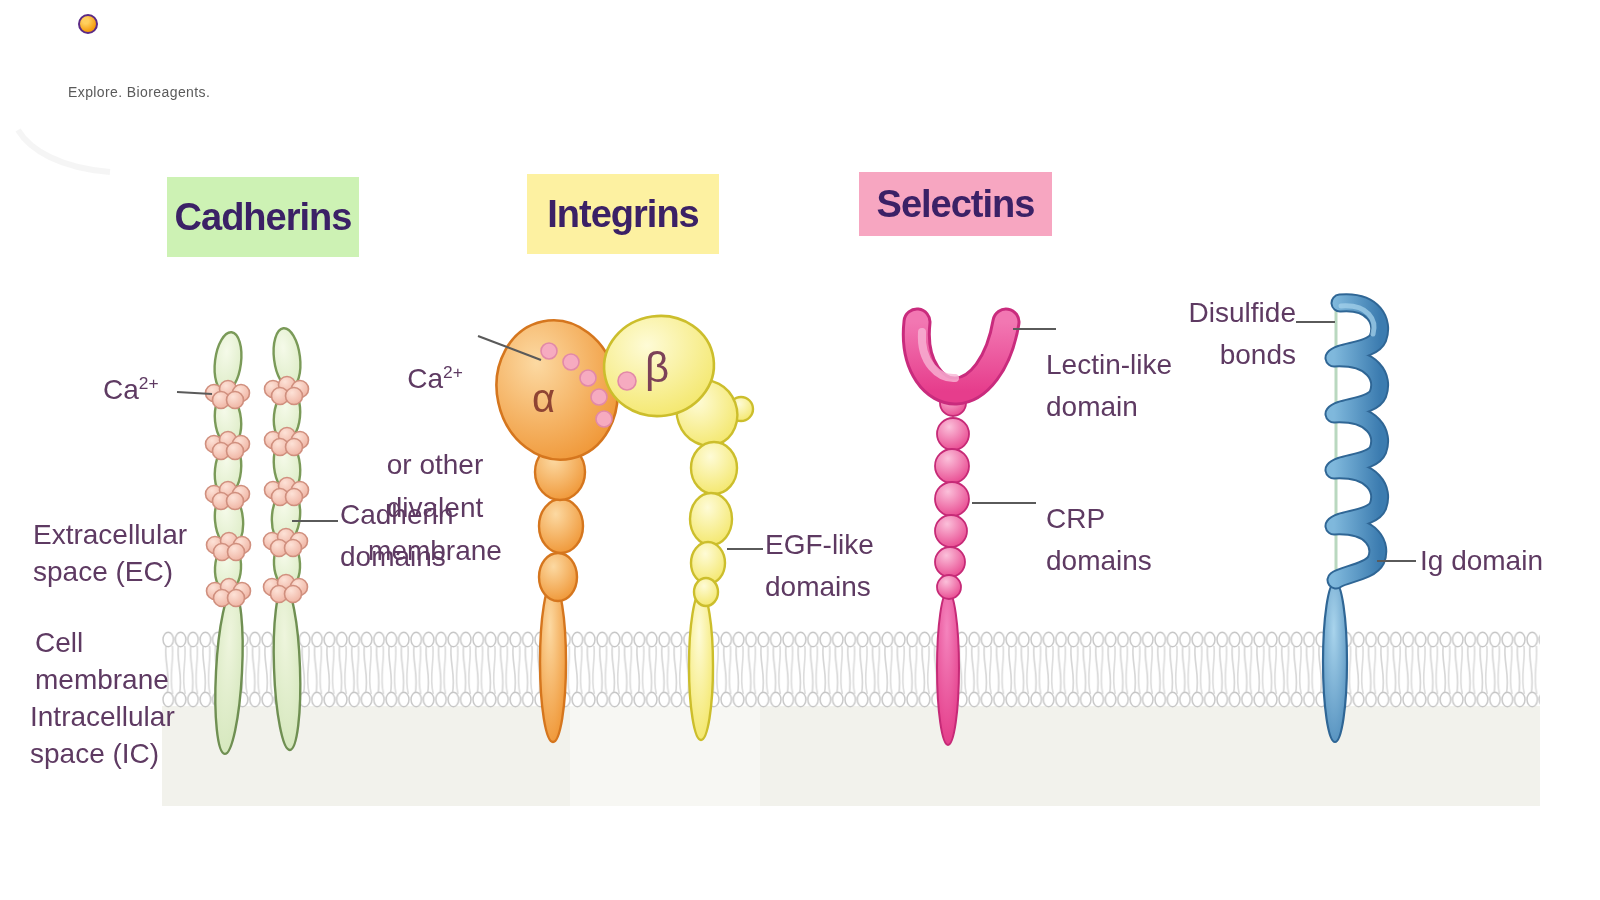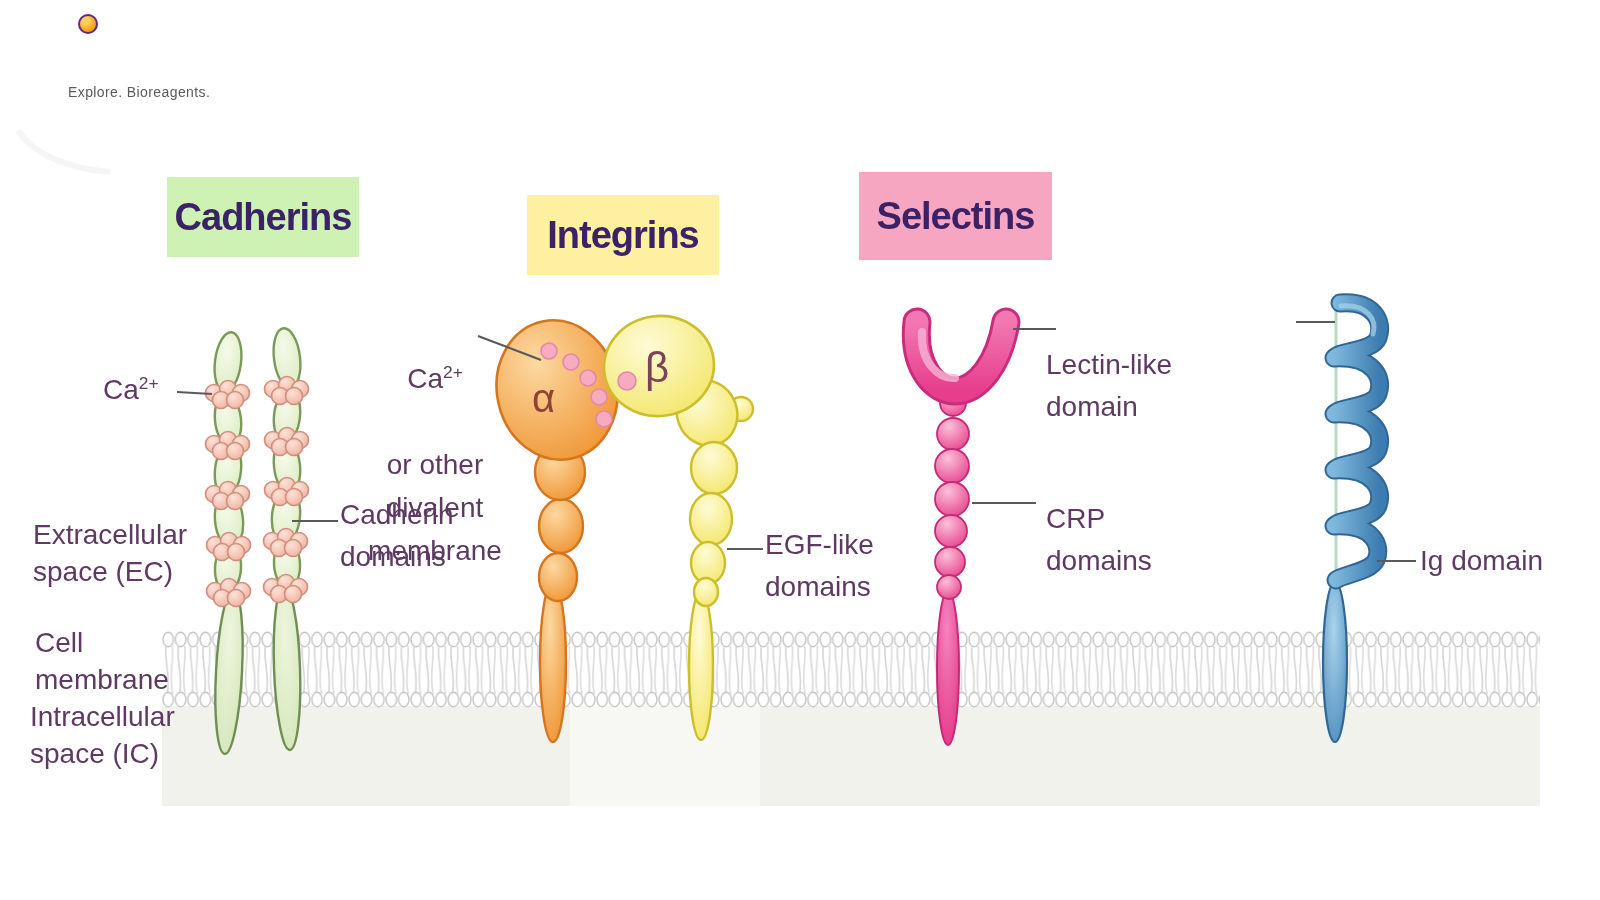--- a/index.html
+++ b/index.html
@@ -10,22 +10,22 @@
   #logo .word{font-size:50px;font-weight:800;letter-spacing:-2px;line-height:1;}
   #logo .p{color:#5b2a86;}
   #logo .g{color:#58aa32;}
   #logo .dot{position:absolute;left:53px;top:8px;width:16px;height:16px;border-radius:50%;
              background:radial-gradient(circle at 35% 30%,#ffcf5e 20%,#f59d0e 70%);border:2px solid #5b2a86;}
   #logo .tag{position:absolute;left:43px;top:78px;font-size:14px;color:#5a5a5a;letter-spacing:.4px;}
   
   .hdr{position:absolute;display:flex;align-items:center;justify-content:center;
        font-weight:bold;font-size:38px;letter-spacing:-1px;color:#3b2166;}
   .hdr-green{left:150px;top:177px;width:192px;height:80px;background:#cdf2b4;margin-left:17px;}
-  .hdr-yellow{left:527px;top:174px;width:192px;height:80px;background:#fdf1a1;margin-top:21px;}
-  .hdr-pink{left:859px;top:172px;width:193px;height:88px;background:#f7a6c1;}
+  .hdr-yellow{left:527px;top:174px;width:192px;height:80px;background:#fdf1a1;}
+  .hdr-pink{left:859px;top:172px;width:193px;height:64px;background:#f7a6c1;}
   .hdr-blue{left:1152px;top:175px;width:364px;height:78px;background:#cfeafa;}
   
   .lbl{position:absolute;font-size:28px;line-height:42px;color:#5e3a62;white-space:pre-line;}
   .lbl sup{font-size:0.62em;}
   #lbl-cad-ca{left:103px;top:362px;}
   #lbl-cad-dom{left:340px;top:494px;}
   #lbl-int-ca{left:360px;top:308px;width:150px;text-align:center;line-height:43px;}
   #lbl-egf{left:765px;top:524px;}
   #lbl-lectin{left:1046px;top:344px;}
   #lbl-crp{left:1046px;top:498px;}
@@ -301,20 +301,22 @@
 divalent
 membrane</div>
   </div>
 
   <div class="lbl" id="lbl-egf">EGF-like
 domains</div>
   <div class="lbl" id="lbl-lectin">Lectin-like
 domain</div>
   <div class="lbl" id="lbl-crp">CRP
 domains</div>
+  <div class="lbl" id="lbl-disulf">Disulfide
+bonds</div>
   <div class="lbl" id="lbl-ig">Ig domain</div>
 
   <div class="lbl" id="lbl-ec">Extracellular
 space (EC)</div>
   <div class="lbl" id="lbl-cm">Cell
 membrane</div>
   <div class="lbl" id="lbl-ic">Intracellular
 space (IC)</div>
 
 </div>

